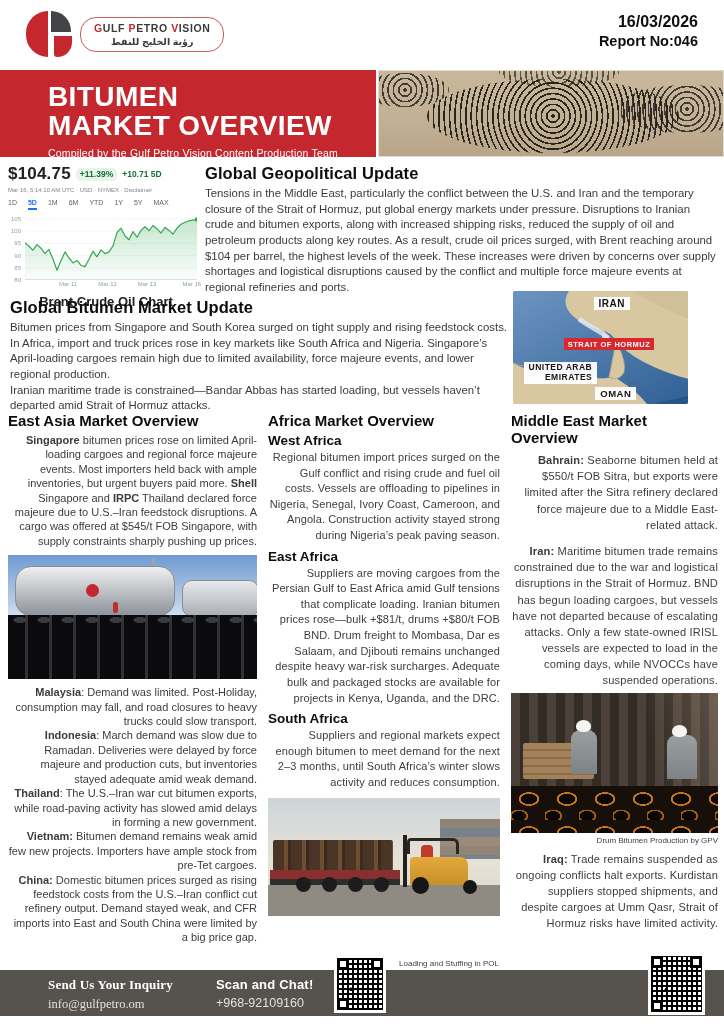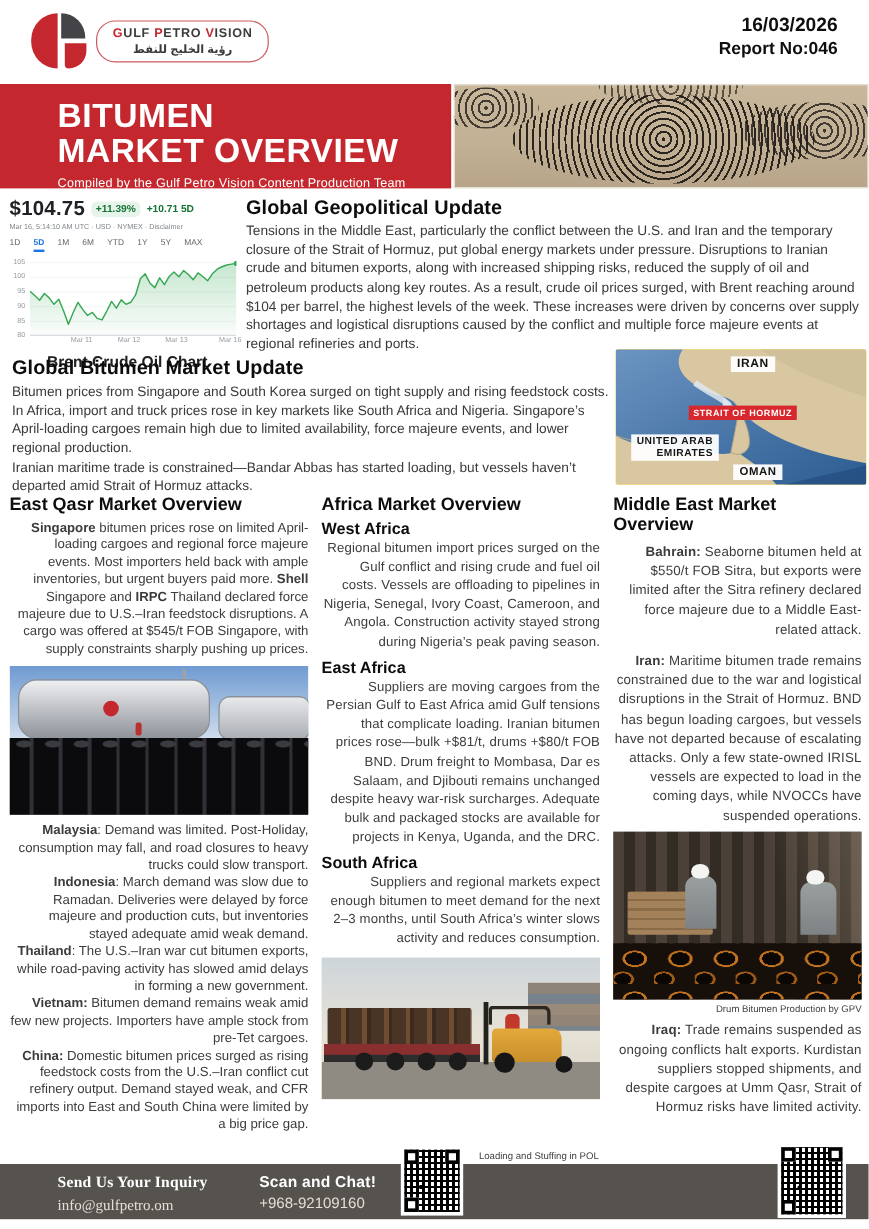--- a/index.html
+++ b/index.html
@@ -51,21 +51,21 @@
   .xticks span { position:absolute; transform:translateX(-50%); font-size:6px; color:#9aa0a6; white-space:nowrap; }
   .chart-caption { margin-top:14px; text-align:center; font-size:13px; font-weight:700; color:#202124; }
 
   
   .geo { position:absolute; left:205px; top:164px; width:513px; }
   h2.sec { font-size:16.5px; font-weight:800; color:#0d0d0d; letter-spacing:.1px; }
   .body-txt { font-size:11.4px; line-height:1.37; color:#3a3a3a; margin-top:3px; }
   .bitu { position:absolute; left:10px; top:298px; width:502px; }
 
   
-  .map { position:absolute; left:513px; top:291px; width:209px; height:113px; border-radius:2px; overflow:hidden; background:#fde047; }
+  .map { position:absolute; left:513px; top:291px; width:175px; height:113px; border-radius:2px; overflow:hidden; background:#7dd3fc; }
   .map svg { position:absolute; left:0; top:0; }
   .map-label { position:absolute; background:rgba(255,255,255,.95); color:#141414; font-weight:800; padding:1px 5px; font-size:9px; letter-spacing:.5px; white-space:nowrap; }
   .map-label.iran { left:46%; top:5%; font-size:10px; }
   .map-label.strait { left:29%; top:42%; background:#d8272d; color:#fff; font-size:7.5px; padding:1.5px 4px; }
   .map-label.uae { left:6%; top:63%; text-align:right; line-height:1.15; font-size:8.5px; }
   .map-label.oman { left:47%; top:85%; font-size:9.5px; }
 
   
   .cols { position:absolute; left:8px; top:412px; width:710px; display:flex; gap:11px; }
   .col1 { width:249px; }
@@ -273,21 +273,21 @@
     </svg>
     <span class="map-label iran">IRAN</span>
     <span class="map-label strait">STRAIT OF HORMUZ</span>
     <span class="map-label uae"><span>UNITED ARAB</span><br><span>EMIRATES</span></span>
     <span class="map-label oman">OMAN</span>
   </div>
 
   <div class="cols">
 
     <div class="col1">
-      <h3 class="colh">East Qasr Market Overview</h3>
+      <h3 class="colh">East Asia Market Overview</h3>
       <p class="note"><b>Singapore</b> bitumen prices rose on limited April-loading cargoes and regional force majeure events. Most importers held back with ample inventories, but urgent buyers paid more. <b>Shell</b> Singapore and <b>IRPC</b> Thailand declared force majeure due to U.S.–Iran feedstock disruptions. A cargo was offered at $545/t FOB Singapore, with supply constraints sharply pushing up prices.</p>
       <div class="photo-ea">
         <div class="ea-sky"></div>
         <div class="ea-ground"></div>
         <div class="ea-pipe"></div>
         <div class="ea-tank">
             <div class="ea-tank-logo"></div>
           </div>
         <div class="ea-tank2"></div>
         <div class="ea-person"></div>

